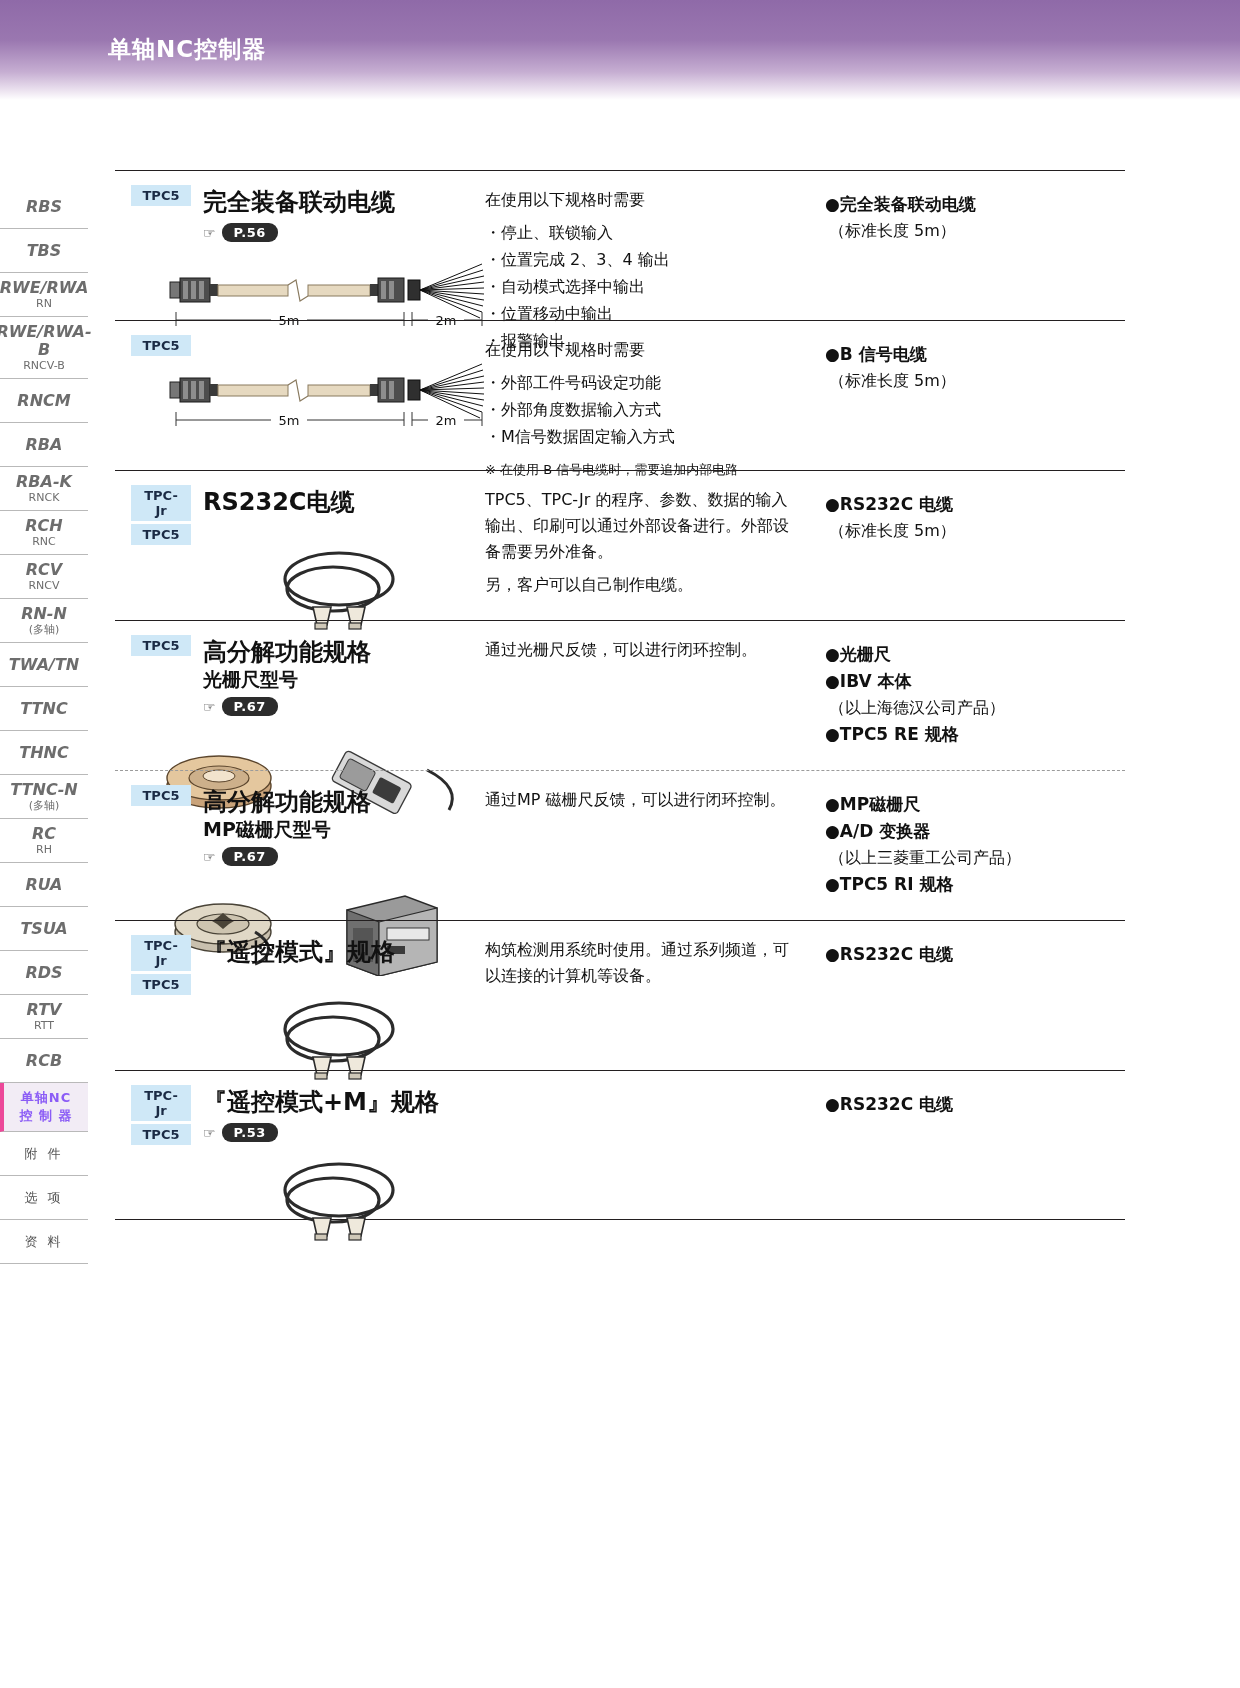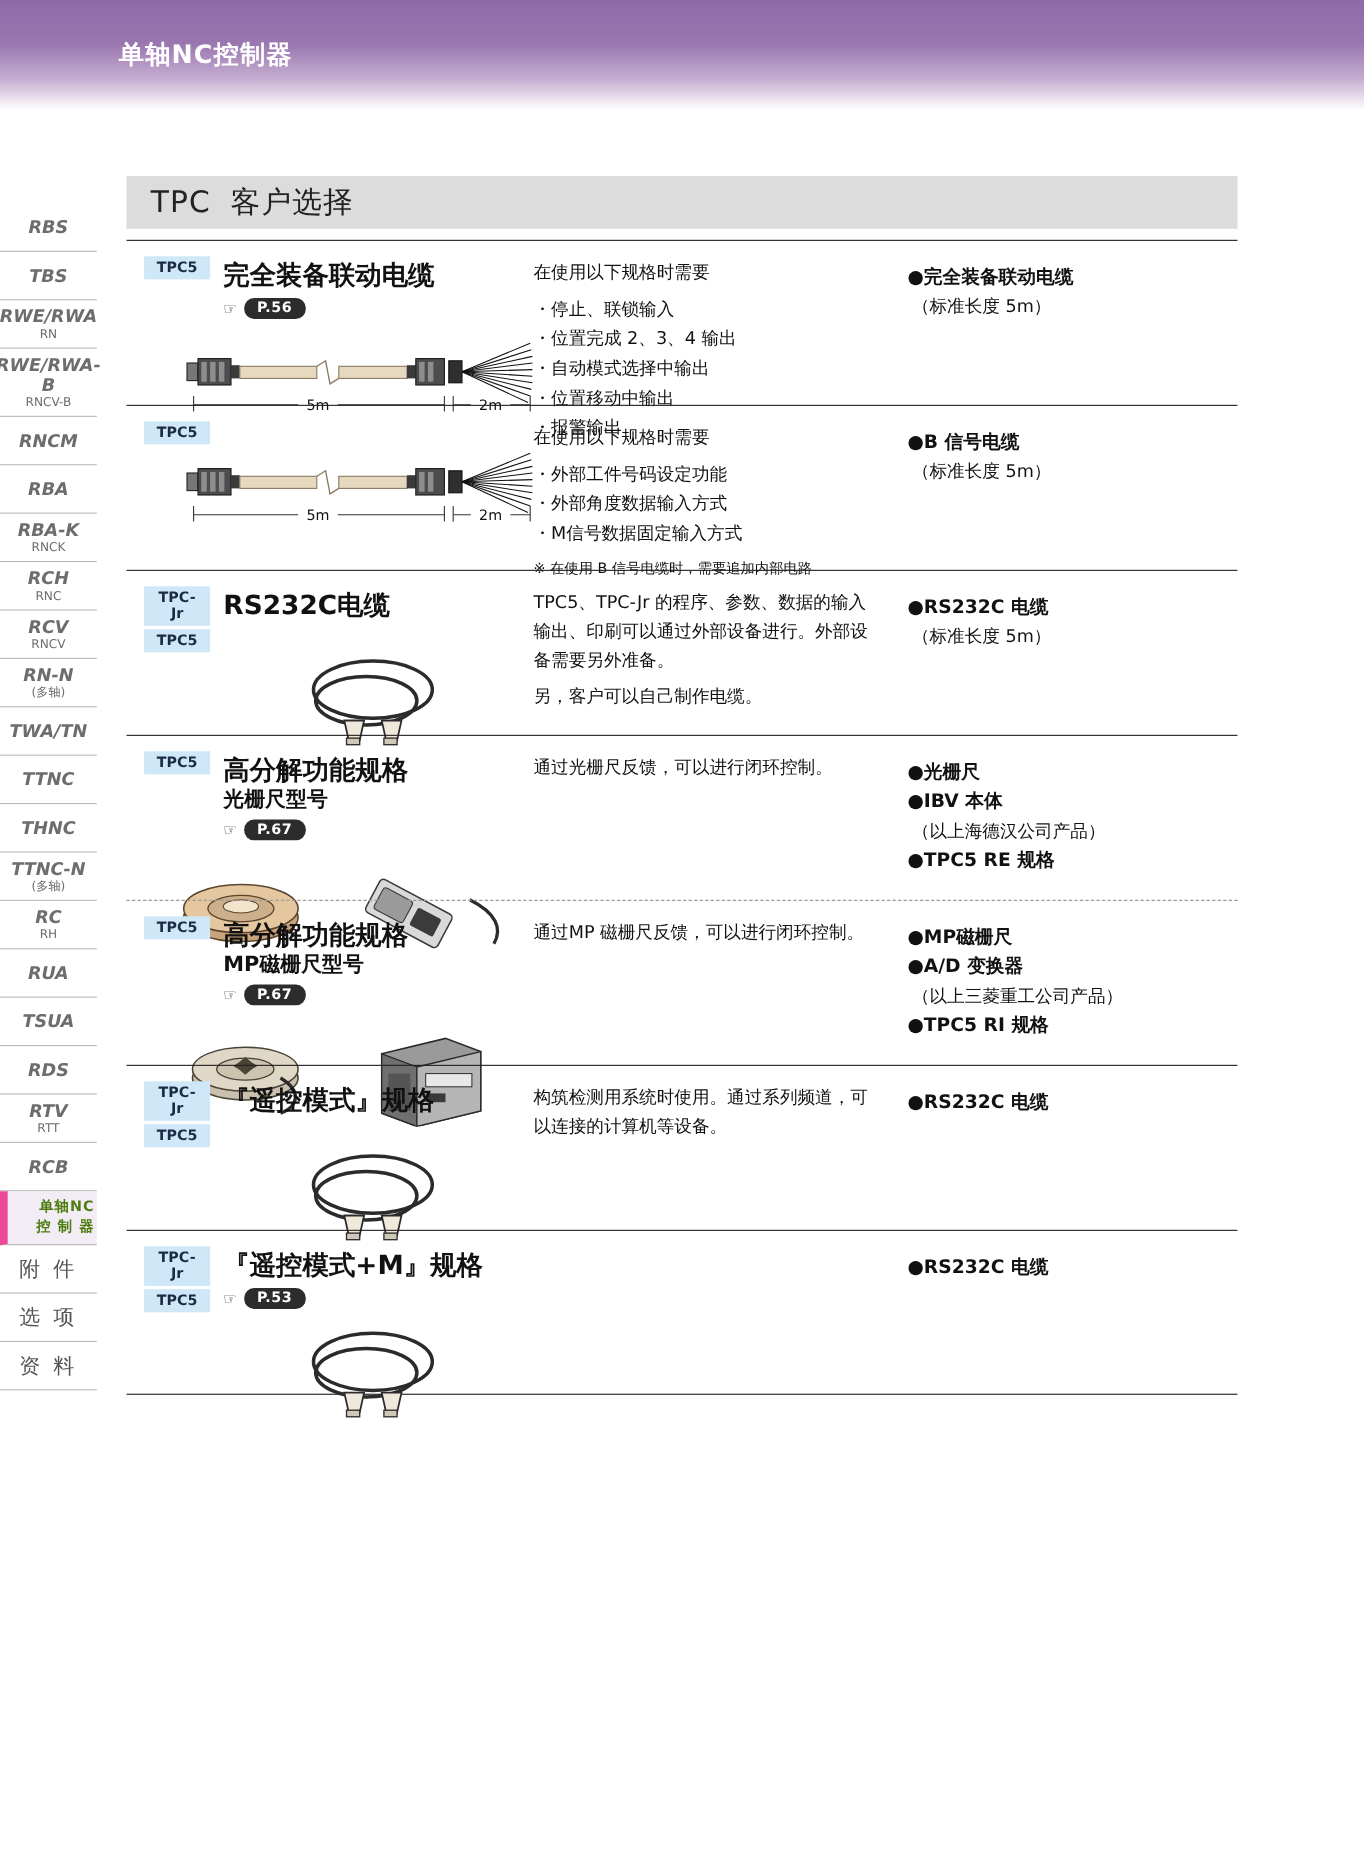--- a/index.html
+++ b/index.html
@@ -40,27 +40,26 @@
     padding:6px 2px;
   }
   .side-item .sub {
     font-style:normal; font-weight:normal; font-size:11px; color:#6d6d6d; line-height:13px;
   }
   .side-item.cn {
     font-style:normal; font-size:14px; letter-spacing:1px;
   }
   .side-item.active {
     background:#f2ecf5;
-    border-left:7px solid #ec4899;
-    color:#4d7c0f;
+    border-left:4px solid #ec4899;
+    color:#8b5cf6;
     font-size:13px;
     font-weight:bold;
-    align-items:flex-end;
-  }
-  .side-item.plain { font-style:normal; font-weight:normal; font-size:19px; letter-spacing:3px; color:#555; }
+  }
+  .side-item.plain { font-style:normal; font-weight:normal; font-size:13px; letter-spacing:3px; color:#555; }
 
   
   #main { position:absolute; left:115px; top:160px; width:1010px; }
   #section-title-bar {
     background:#dcdcdc;
     height:48px;
     display:flex; align-items:center;
     padding-left:22px;
   }
   #section-title-bar .t {
@@ -207,25 +206,20 @@
     </div>
     <div class="side-item plain">
       <div>选 项</div>
     </div>
     <div class="side-item plain">
       <div>资 料</div>
     </div>
   </div>
 
 <div id="main">
-  <div id="section-title-bar">
-    <div class="t">
-      <span>TPC</span><span class="sp"></span><span>客户选择</span>
-    </div>
-  </div>
   <div class="rows" id="rows-container">
       <div class="row">
         <div class="col-left">
       <div class="badges">
             <div class="badge">TPC5</div>
           </div>
       <div style="overflow:hidden;">
         <div class="ltitle">完全装备联动电缆</div>
 
         <div class="pref">

